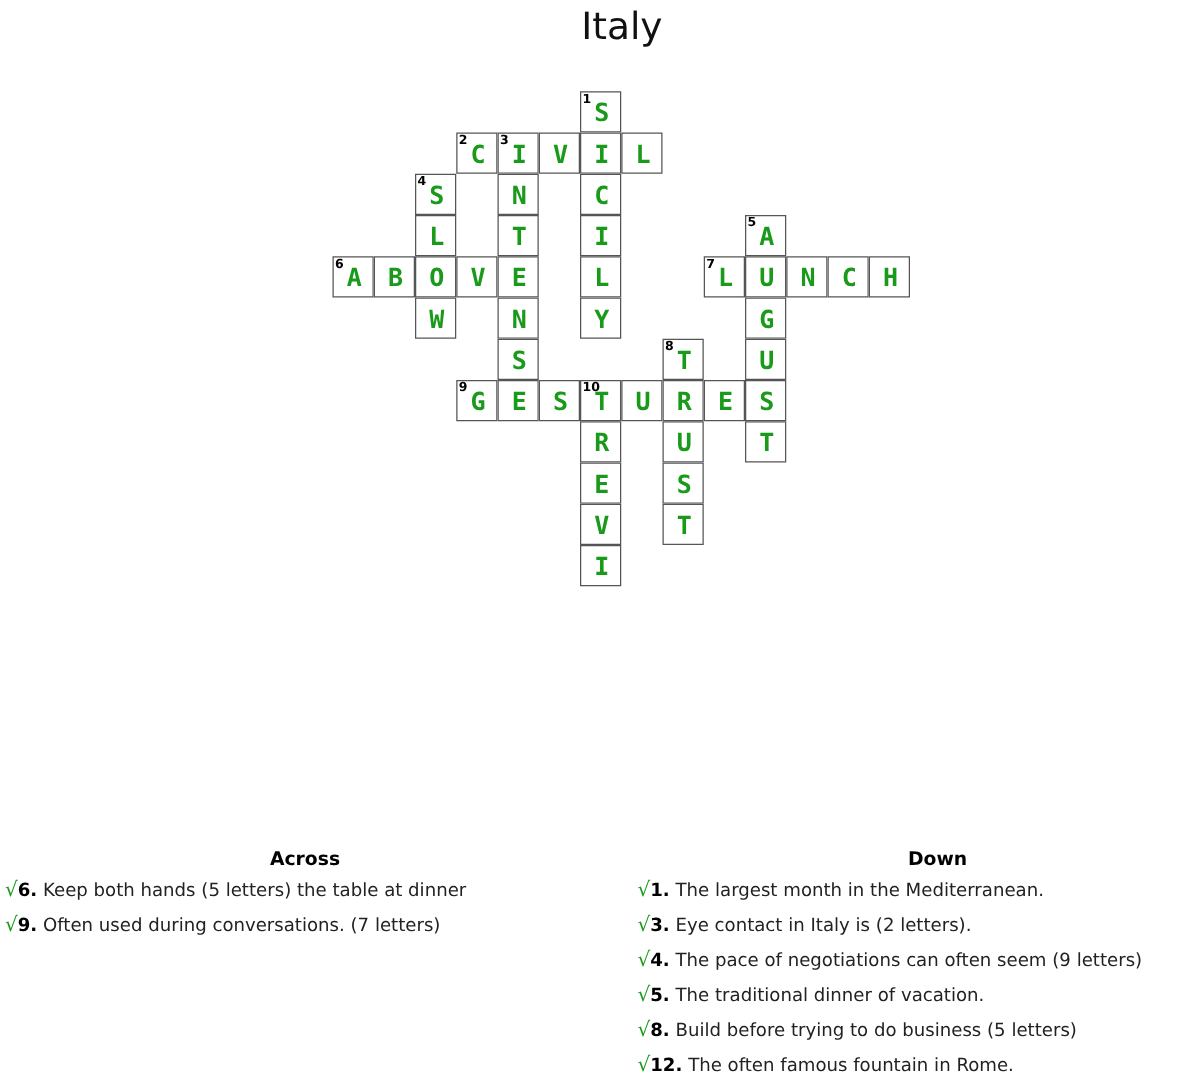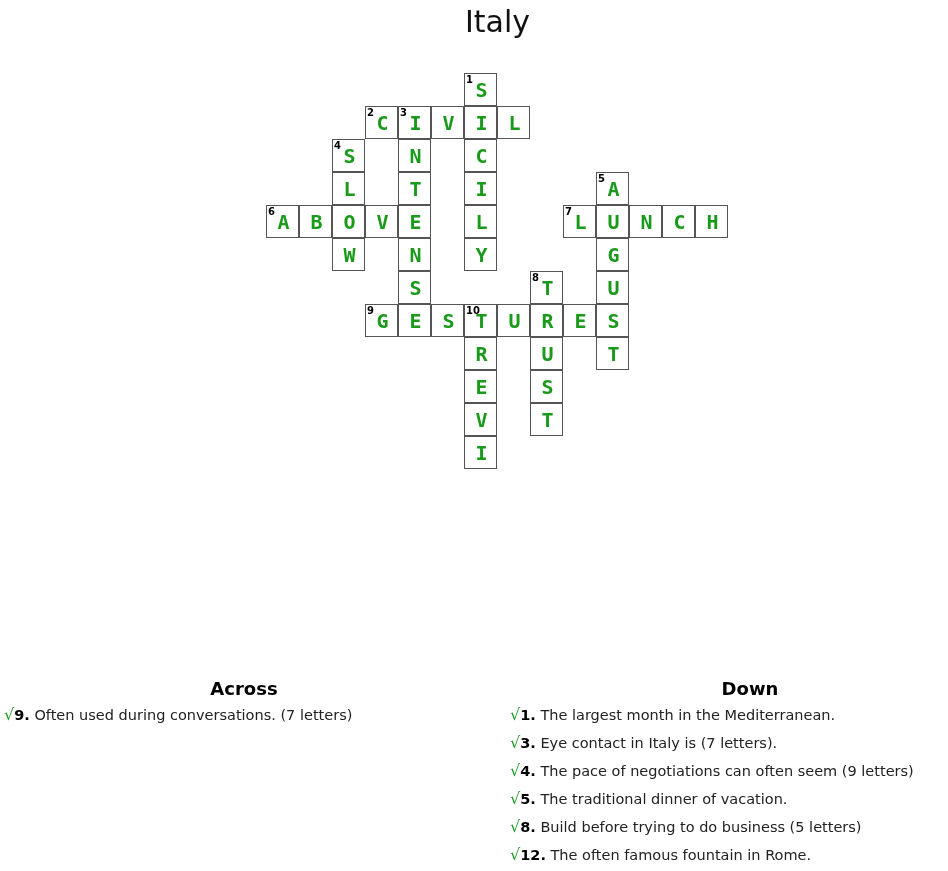--- a/index.html
+++ b/index.html
@@ -2,21 +2,21 @@
 <html><head>
 <meta charset="utf-8">
 <style>
   body { margin:0; width:948px; height:871px; background:#fff; position:relative; font-family:"DejaVu Sans", sans-serif; overflow:hidden; }
   .title { position:absolute; top:4px; left:0; width:995px; text-align:center; font-size:30px; color:#111; }
   .grid { position:absolute; left:266px; top:73px; }
   .cell { position:absolute; width:33px; height:33px; box-sizing:border-box; border:1px solid #555; background:#fff; }
   .cell .num { position:absolute; left:1px; top:0px; font-size:10px; font-weight:bold; color:#000; font-family:"DejaVu Sans", sans-serif; }
   .cell .ch { position:absolute; left:0; top:0; width:33px; height:33px; line-height:33px; text-align:center; font-family:"DejaVu Sans Mono", monospace; font-weight:bold; font-size:20px; color:#1a9a1a; }
   .clues { position:absolute; top:678px; }
-  .clues h3 { margin:0 0 6px 0; font-size:18px; text-align:center; font-weight:bold; color:#000; }
+  .clues h3 { margin:0 0 6px 0; font-size:15px; text-align:center; font-weight:bold; color:#000; }
   .clue { font-size:14.5px; color:#222; height:28px; line-height:20px; white-space:nowrap; }
   .clue .chk { color:#1a9a1a; font-size:16px; }
   .clue b { color:#000; }
   #across { left:4px; width:480px; }
   #down { left:510px; width:480px; }
 </style>
 </head>
 <body>
 
 <div class="title">Italy</div>
@@ -171,26 +171,27 @@
       <span class="ch">T</span>
     </div>
     <div class="cell" style="left: 198px; top: 363px;">
       <span class="ch">I</span>
     </div>
   </div>
 
 <div class="clues" id="across">
   <h3>Across</h3>
   <div id="across-list">
+      <div class="clue"><span class="chk">√</span><b>6.</b> <span>Keep both hands (5 letters) the table at dinner</span></div>
       <div class="clue"><span class="chk">√</span><b>9.</b> <span>Often used during conversations. (7 letters)</span></div>
     </div>
 </div>
 <div class="clues" id="down">
   <h3>Down</h3>
   <div id="down-list">
       <div class="clue"><span class="chk">√</span><b>1.</b> <span>The largest month in the Mediterranean.</span></div>
-      <div class="clue"><span class="chk">√</span><b>3.</b> <span>Eye contact in Italy is (7 letters).</span></div>
+      <div class="clue"><span class="chk">√</span><b>3.</b> <span>Eye contact in Italy is (2 letters).</span></div>
       <div class="clue"><span class="chk">√</span><b>4.</b> <span>The pace of negotiations can often seem (9 letters)</span></div>
       <div class="clue"><span class="chk">√</span><b>5.</b> <span>The traditional dinner of vacation.</span></div>
       <div class="clue"><span class="chk">√</span><b>8.</b> <span>Build before trying to do business (5 letters)</span></div>
       <div class="clue"><span class="chk">√</span><b>12.</b> <span>The often famous fountain in Rome.</span></div>
     </div>
 </div>
 
 </body></html>

